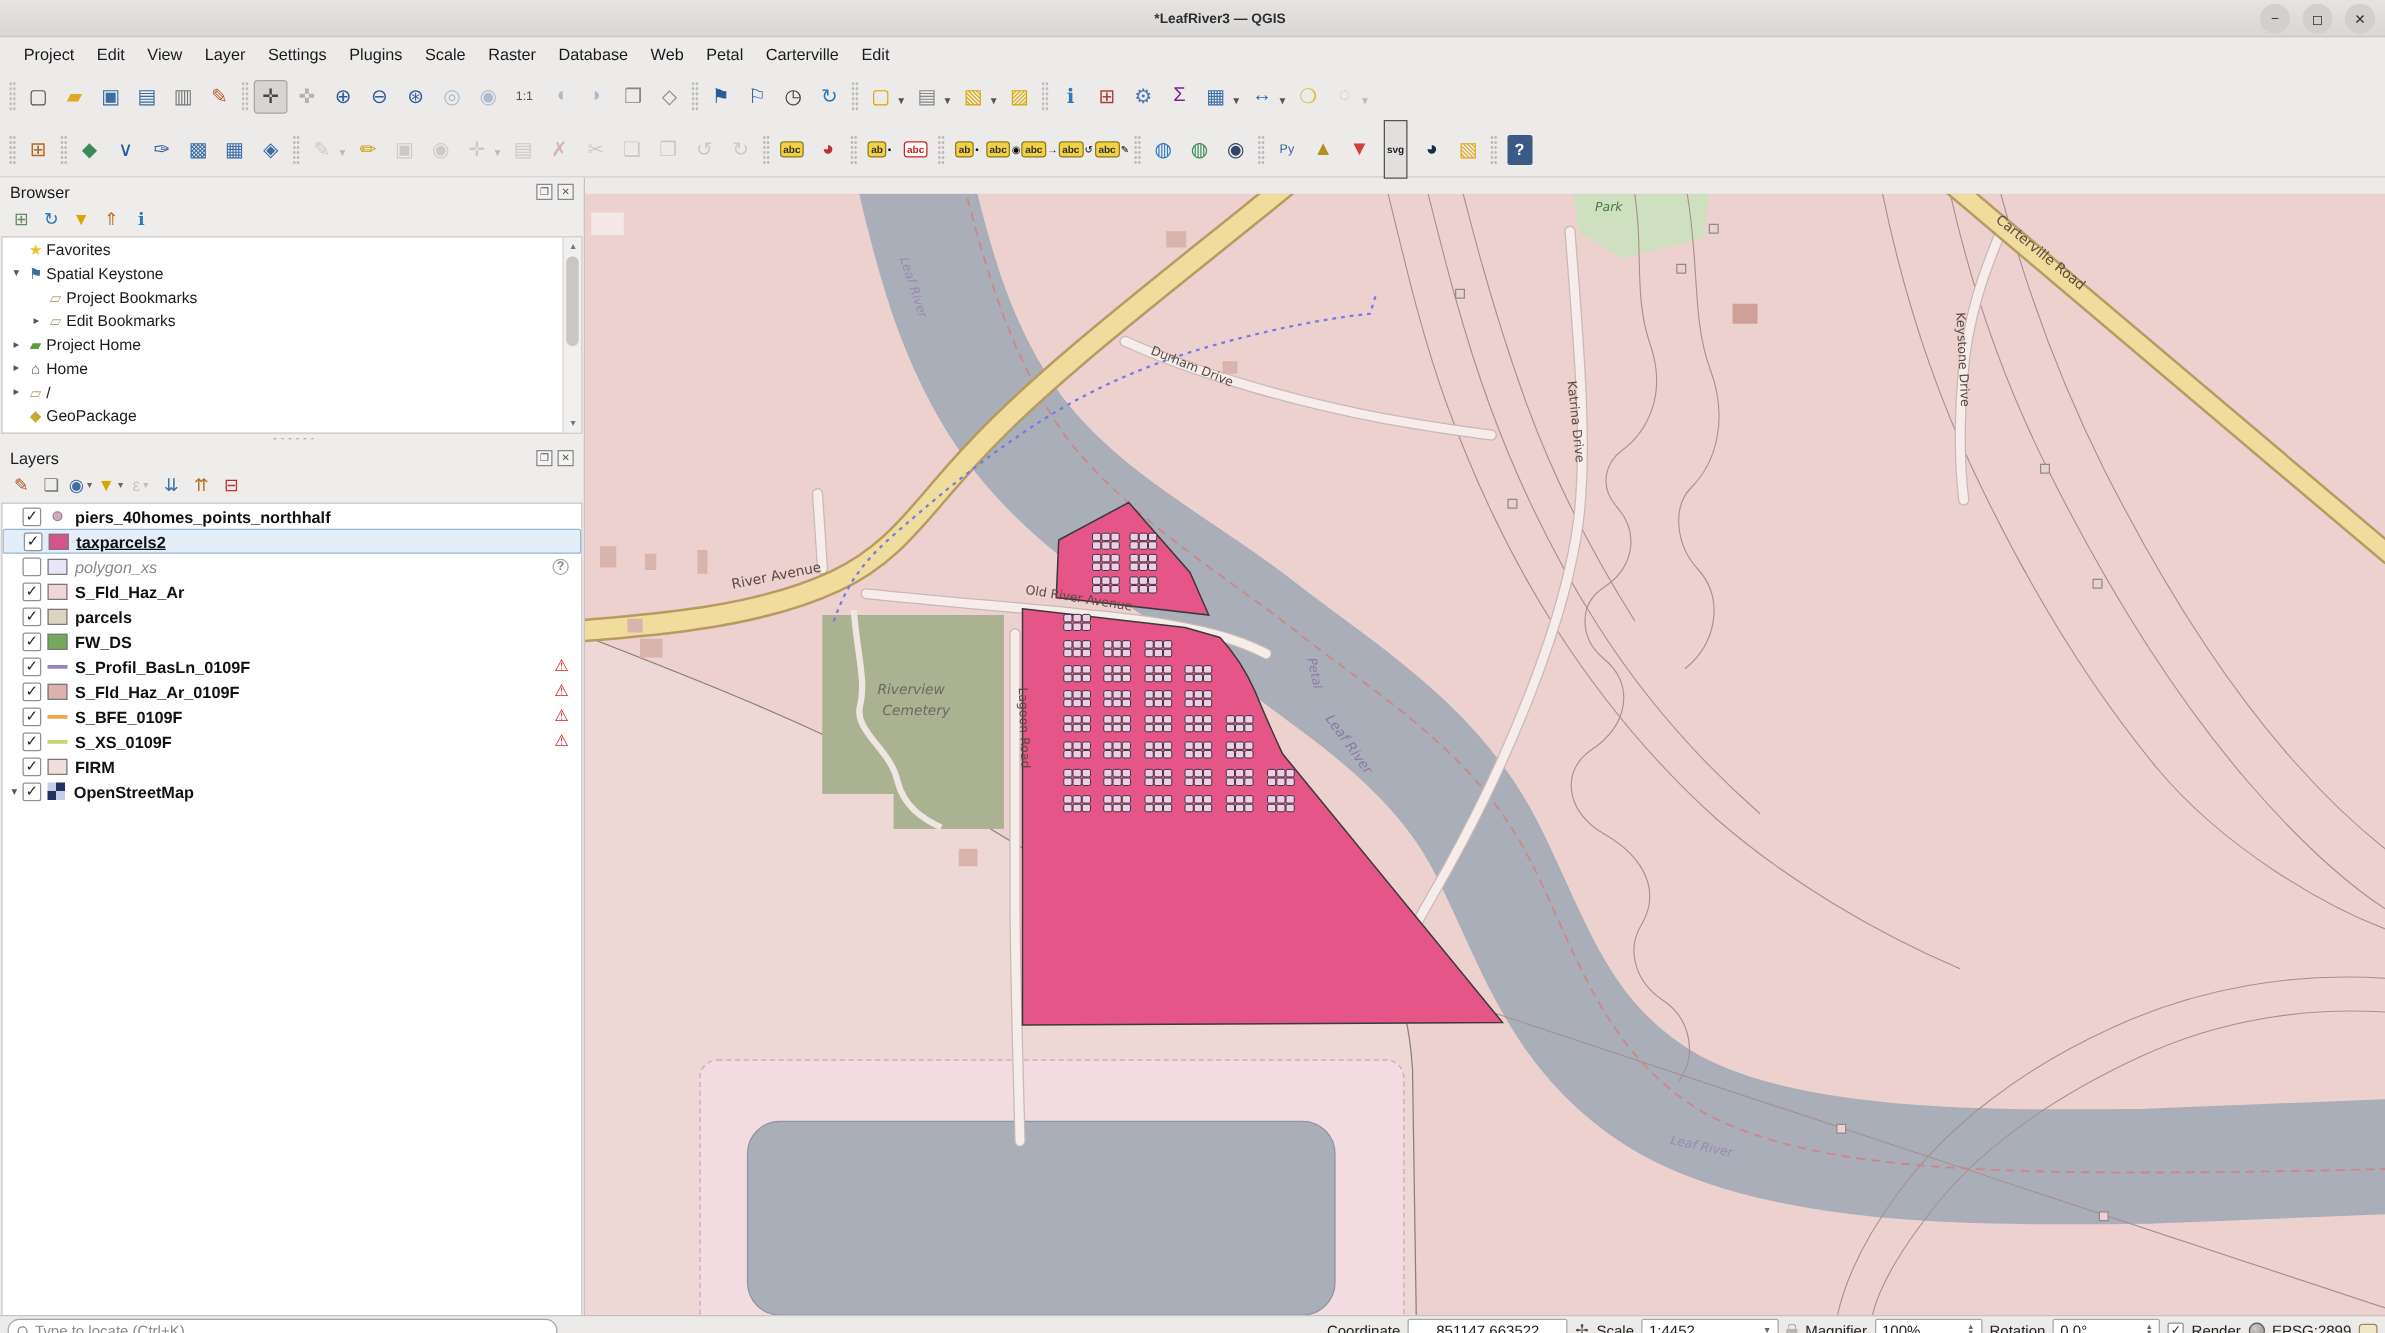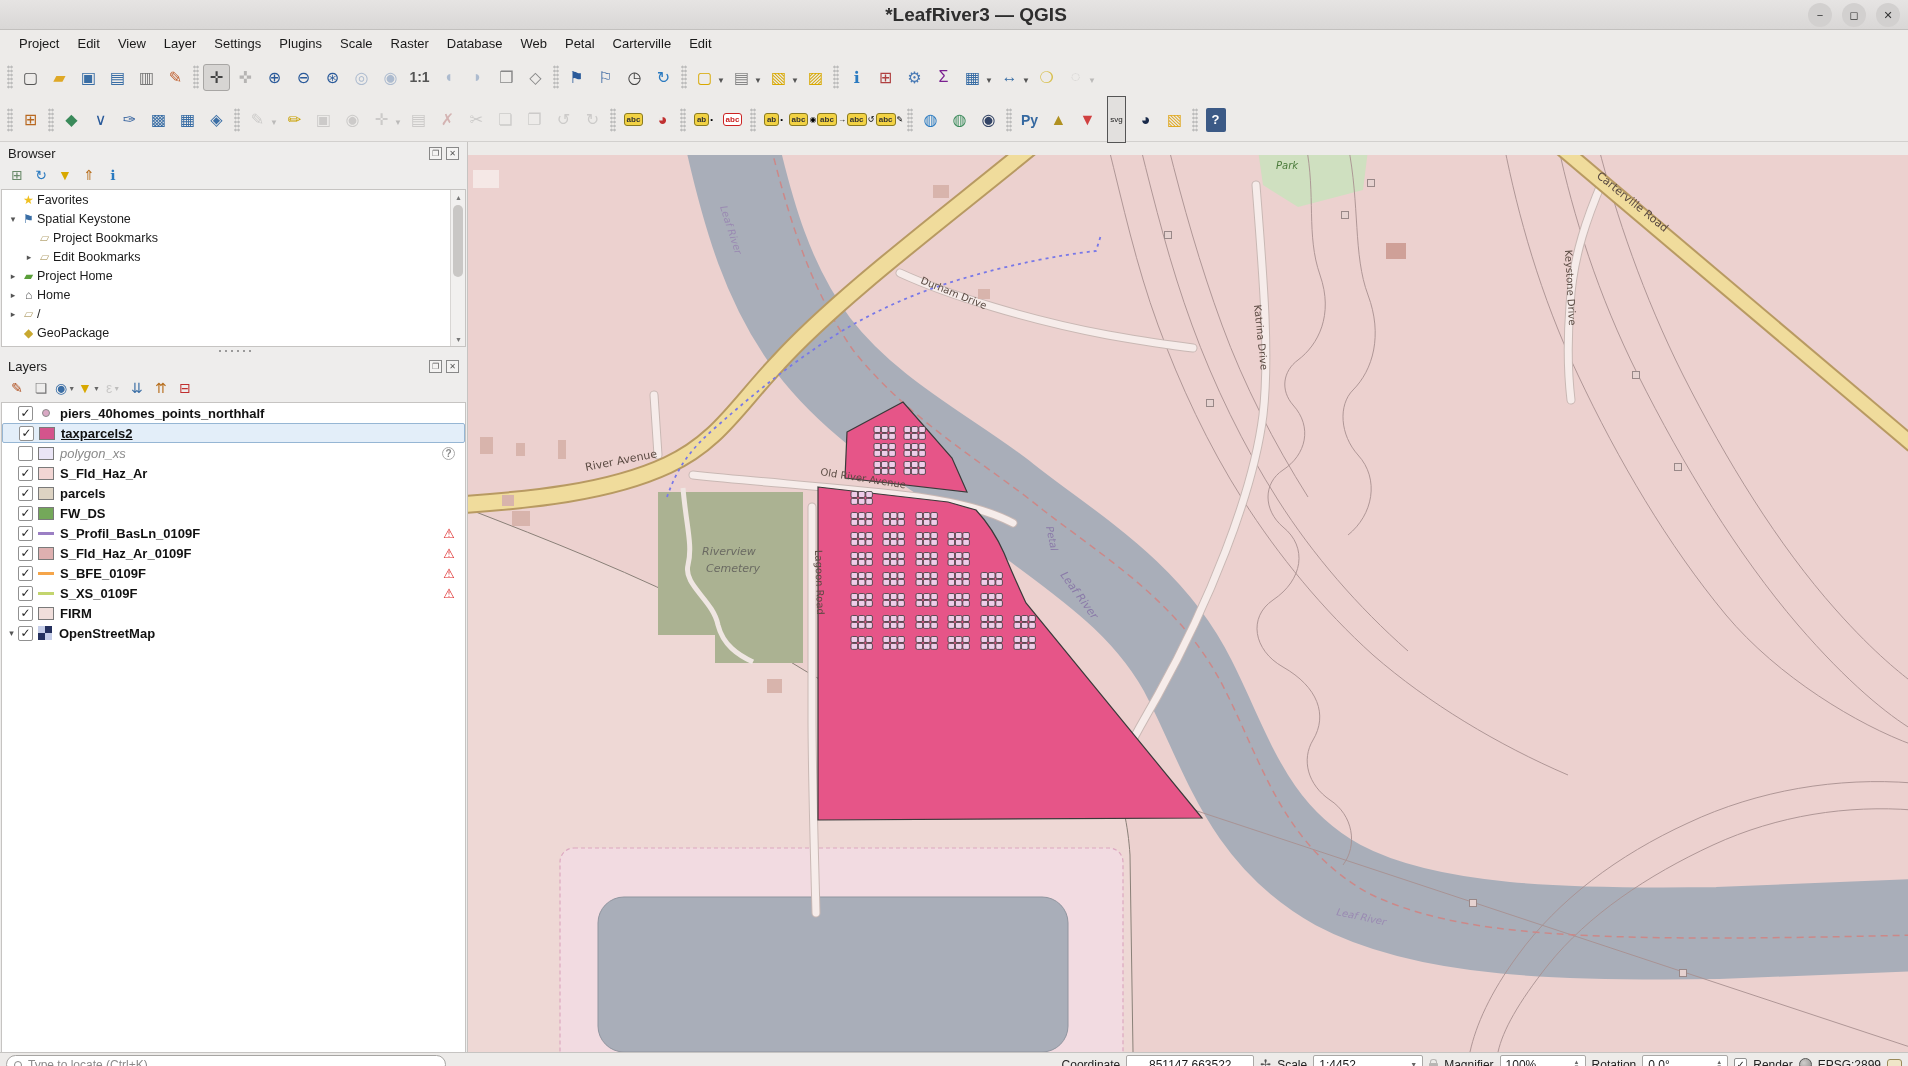--- a/index.html
+++ b/index.html
@@ -1,46 +1,46 @@
 <!DOCTYPE html>
 <html><head>
 <meta charset="utf-8">
 <style>
   * { margin:0; padding:0; box-sizing:border-box; }
   html,body { width:1908px; height:1066px; overflow:hidden;
     font-family:"Liberation Sans","DejaVu Sans",sans-serif; background:#edebe9; }
   .titlebar { position:absolute; left:0; top:0; width:1908px; height:30px;
     background:linear-gradient(#e6e4e3,#d9d7d6); border-bottom:1px solid #c2c0be;
     display:flex; align-items:center; justify-content:center; }
-  .titlebar .title { font-size:19px; font-weight:bold; color:#2e2e2e;margin-left:44px; }
+  .titlebar .title { font-size:11px; font-weight:bold; color:#2e2e2e;margin-left:44px; }
   .winbtns { position:absolute; right:8px; top:3px; display:flex; gap:10px; }
   .winbtn { width:24px; height:24px; border-radius:12px; background:#d2d0cf;
     display:flex; align-items:center; justify-content:center; font-size:11px; color:#333; }
   .menubar { position:absolute; left:0; top:30px; width:1908px; height:26px;
     background:#edebe9; display:flex; align-items:center; padding-left:10px; }
   .menuitem { font-size:13px; color:#1a1a1a; padding:3px 9px; }
   .toolbar { position:absolute; left:0; width:1908px; background:#edebe9;
     display:flex; align-items:center; padding-left:4px; }
   #toolbar1 { top:56px; height:42px; }
   #toolbar2 { top:98px; height:44px; border-bottom:1px solid #d2d0ce; }
   .grip { width:6px; height:24px; margin:0 3px;
     background-image:radial-gradient(#bbb 1px, transparent 1.2px);
     background-size:3px 4px; }
   .tbicon { width:27px; height:27px; margin:1px; display:flex; align-items:center;
     justify-content:center; font-size:16px; border-radius:3px; position:relative; }
-  .tbicon.small-text { font-size:14px; font-weight:bold; }
+  .tbicon.small-text { font-size:10px; font-weight:normal; }
   .tbicon.active { background:#d7d5d3; border:1px solid #a8a6a4; }
   .tbicon.disabled { opacity:.32; }
   .tbicon .dd { position:absolute; right:-7px; bottom:6px; font-size:8px; color:#555; }
   .tbicon.hasdd { margin-right:9px; }
   .abctag { font-size:8px; font-weight:bold; background:#f2d244; color:#333;
     border:1px solid #8a7a20; border-radius:3px; padding:1px 2px; }
   .abctag.red { background:#fff; color:#c22; border-color:#c22; }
   .tagsuf { font-size:8px; margin-left:1px; }
-  .boxtext { font-size:8px; font-weight:normal; border:1px solid #555; background:#e2e0de;
+  .boxtext { font-size:8px; font-weight:bold; border:1px solid #555; background:#e2e0de;
     padding:18px 2px; color:#222; }
   .helpbox { background:#3c5a86; color:#fff; width:20px; height:24px; display:flex;
     align-items:center; justify-content:center; font-weight:bold; border-radius:2px; font-size:13px; }
 
   .panelcol { position:absolute; left:0; top:142px; width:468px; bottom:0;
     background:#eeedec; border-right:1px solid #c6c4c2; }
   .panel-header { display:flex; align-items:center; padding:4px 8px 2px 8px; }
   .panel-title { font-size:13px; color:#1c1c1c; flex:1; }
   .pbtn { width:13px; height:13px; border:1px solid #888; background:#f4f3f2; color:#555;
     font-size:8px; display:flex; align-items:center; justify-content:center; margin-left:4px; }

